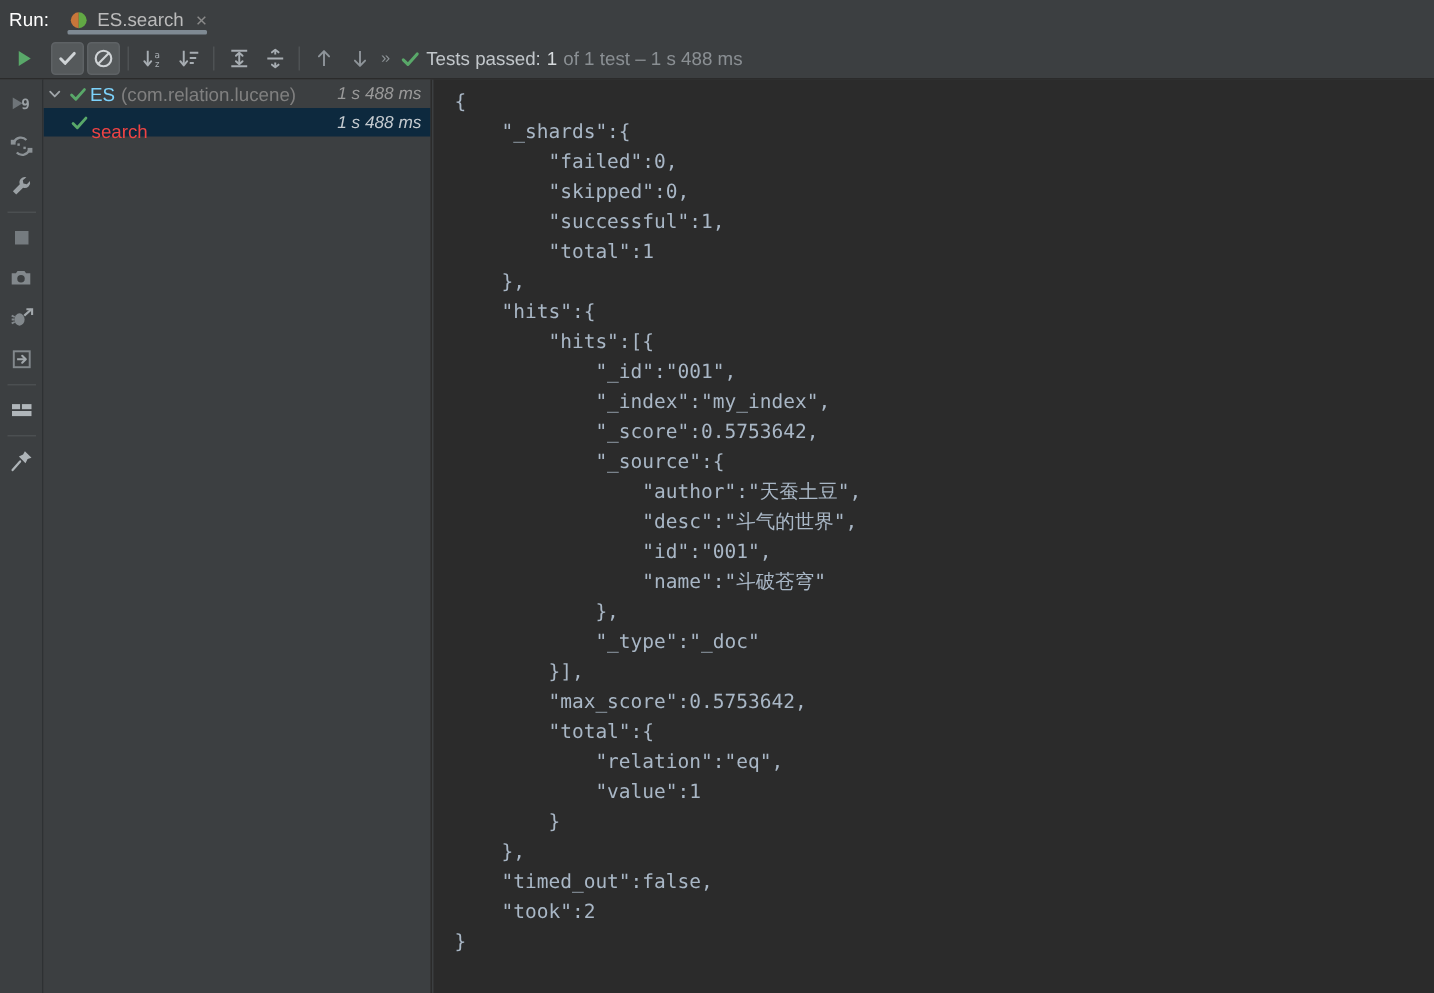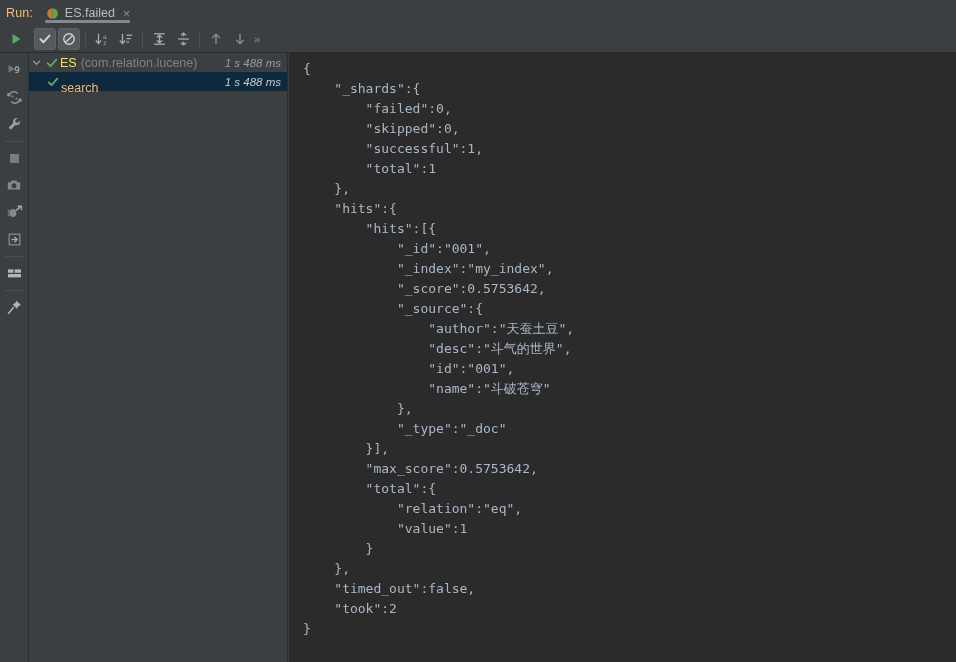--- a/index.html
+++ b/index.html
@@ -19,21 +19,21 @@
   }
 
   
   .tabbar {
     position: absolute; left: 0; top: 0;
     width: 956px; height: 26px;
     background: #3c3f41;
     display: flex; align-items: center;
   }
   .runlabel {
-    color: #fdba74;
+    color: #ffffff;
     font-size: 12.5px;
     padding-left: 6px;
     padding-right: 4px;
     letter-spacing: .1px;
   }
   .tab {
     position: relative;
     display: flex; align-items: center;
     height: 26px;
     padding: 0 8px 0 9px;
@@ -144,30 +144,30 @@
     cursor: default;
     white-space: nowrap;
   }
   .tree-row.selected { background: #0d293e; }
   .tr-arrow {
     width: 15px; display: flex; align-items: center; justify-content: center;
     flex: 0 0 auto;
     cursor: pointer;
   }
   .tr-check { width: 16px; display: flex; align-items: center; justify-content: center; flex: 0 0 auto; }
-  .tr-name { color: #fde047; }
+  .tr-name { color: #7dd3fc; }
   .tr-pkg  { color: #808080; margin-left: 4px; }
   .tr-time {
     position: absolute; right: 6px;
     color: #9a9a9a;
     font-size: 11.5px;
     font-style: italic;
   }
   .tree-row.selected .tr-time { color: #c5cbd0; }
-  .tree-row.selected .tr-name { color: #fdba74; margin-top: 12px; }
+  .tree-row.selected .tr-name { color: #ef4444; margin-top: 12px; }
   .indent-1 { padding-left: 0px; }
   .indent-2 { padding-left: 16px; }
 
   
   .console {
     position: absolute; left: 289px; top: 53px;
     width: 667px; height: 609px;
     background: #2b2b2b;
     overflow: hidden;
   }
@@ -194,21 +194,21 @@
     <span class="runlabel">Run:</span>
 
     <div class="tab">
       <span class="tab-underline"></span>
       <span>
         <svg class="cfg-icon" viewBox="0 0 16 16">
           <path d="M8 1.5 A6.5 6.5 0 0 0 8 14.5 Z" fill="#c7763a"></path>
           <path d="M8 1.5 A6.5 6.5 0 0 1 8 14.5 Z" fill="#62a944"></path>
         </svg>
       </span>
-      <span class="tab-title">ES.failed</span>
+      <span class="tab-title">ES.search</span>
       <span class="tab-close">×</span>
     </div>
   </div>
 
   <div class="toolbar">
 
     <div class="tb-btn first">
       <svg class="tb-icon" width="14" height="14" viewBox="0 0 14 14">
         <path d="M3.5 2 L11.5 7 L3.5 12 Z" fill="#59a869"></path>
       </svg>
@@ -283,20 +283,28 @@
 
     <div class="tb-btn">
       <svg class="tb-icon" width="14" height="14" viewBox="0 0 14 14">
         <line x1="7" y1="2" x2="7" y2="11.8" stroke="#8e9499" stroke-width="1.3"></line>
         <path d="M3.6 8.4 L7 11.9 L10.4 8.4" stroke="#8e9499" stroke-width="1.3" fill="none" stroke-linecap="round" stroke-linejoin="round"></path>
       </svg>
     </div>
 
     <span class="chev2">»</span>
 
+    <div class="status">
+      <svg class="status-check" width="13" height="13" viewBox="0 0 14 14">
+        <path d="M2 7.4 L5.3 10.7 L12 3.2" stroke="#59a869" stroke-width="2.2" fill="none" stroke-linecap="round" stroke-linejoin="round"></path>
+      </svg>
+      <span class="passed">Tests passed:</span>
+      <span class="count">1</span>
+      <span class="rest">of 1 test – 1 s 488 ms</span>
+    </div>
   </div>
 
   <div class="sidebar">
 
     <div class="sb-btn">
       <svg width="17" height="17" viewBox="0 0 17 17">
         <path d="M2 3.2 L9.2 3.2 L9.2 11 L2 11 Z" fill="#6e7478" opacity="0"></path>
         <path d="M2.5 3 L9 6.9 L2.5 10.8 Z" fill="#6e7478"></path>
         <text x="8.2" y="10.6" font-size="9.5" fill="#9aa0a4" font-family="monospace" font-weight="bold">9</text>
       </svg>

